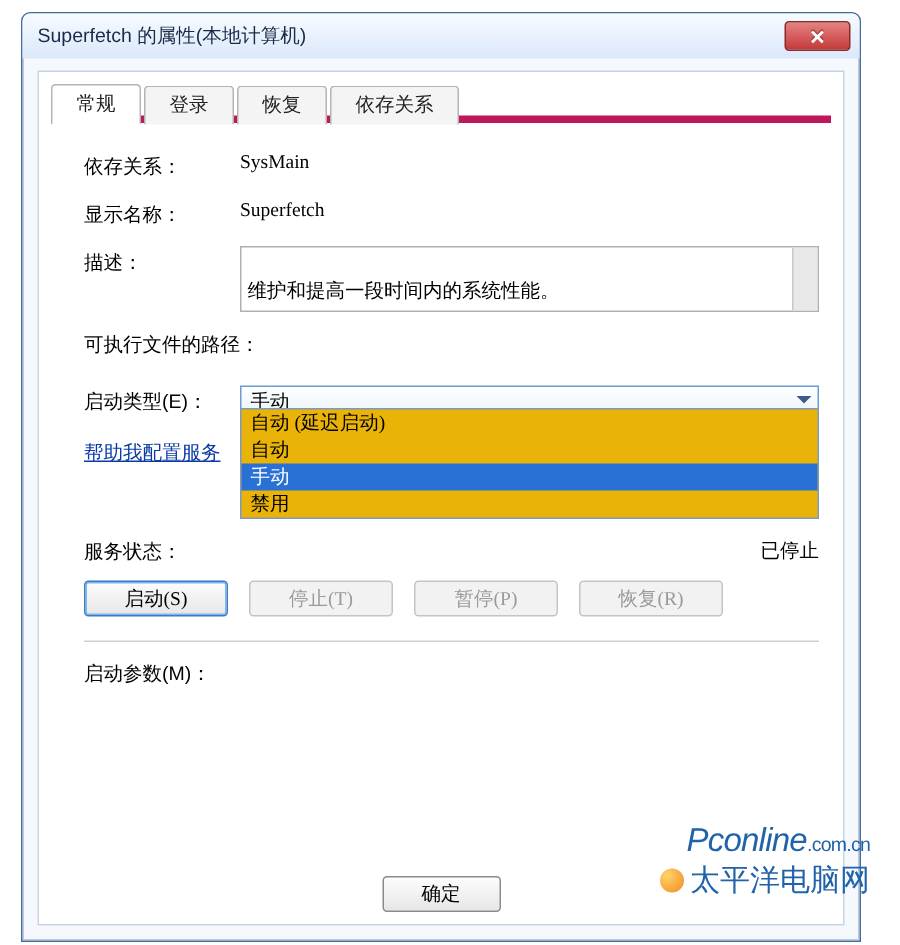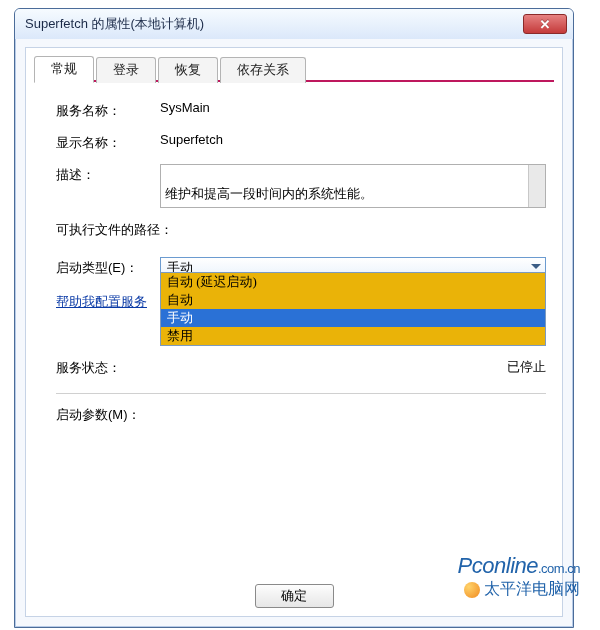--- a/index.html
+++ b/index.html
@@ -54,21 +54,21 @@
   }
   .client {
     position: absolute;
     left: 10px; right: 10px; top: 38px; bottom: 10px;
     background: #fff;
     border: 1px solid #c6d3e6;
   }
   .tabs {
     margin: 8px 8px 0 8px;
     height: 26px;
-    border-bottom: 2px solid #be185d;
+    border-bottom: 5px solid #be185d;
     display: flex;
     gap: 2px;
     position: relative;
   }
   .tab {
     height: 26px;
     padding: 3px 16px 0 16px;
     border: 1px solid #b4b4b4;
     border-bottom: none;
     border-radius: 3px 3px 0 0;
@@ -92,21 +92,21 @@
     display: flex;
     margin: 6px 0 12px 0;
     align-items: flex-start;
   }
   .lbl {
     width: 104px;
     padding-top: 2px;
   }
   .val {
     flex: 1;
-    font-family: Liberation Sans, sans-serif;
+    font-family: Liberation Serif, serif;
   }
   .desc-box {
     flex: 1;
     height: 44px;
     border: 1px solid #b0b0b0;
     padding: 20px 4px;
     font-family: SimSun, serif;
     background: #fff;
     position: relative;
     overflow: hidden;
@@ -242,21 +242,21 @@
   }
   .wm-line1 {
     font-family: "Arial", sans-serif;
     font-size: 22px;
     color: #2163aa;
     font-style: italic;
     letter-spacing: -0.5px;
   }
   .wm-line1 .small { font-size: 13px; font-style: normal; }
   .wm-line2 {
-    font-size: 16px;
+    font-size: 20px;
     color: #2163aa;
     display: flex;
     align-items: center;
     justify-content: flex-end;
     gap: 4px;
   }
   .wm-icon {
     width: 16px; height: 16px;
     border-radius: 50%;
     background: radial-gradient(circle at 30% 30%, #ffd36b, #f08a1f);
@@ -278,21 +278,21 @@
     <div class="tabs">
       <div class="tab active">常规</div>
       <div class="tab">登录</div>
       <div class="tab">恢复</div>
       <div class="tab">依存关系</div>
     </div>
 
     <div class="form">
 
       <div class="row">
-        <div class="lbl">服务名称：</div>
+        <div class="lbl">依存关系：</div>
         <div class="val">SysMain</div>
       </div>
 
       <div class="row">
         <div class="lbl">显示名称：</div>
         <div class="val">Superfetch</div>
       </div>
 
       <div class="row">
         <div class="lbl">描述：</div>
@@ -323,20 +323,26 @@
         </div>
       </div>
 
       <a class="link">帮助我配置服务</a>
 
       <div class="status-row">
         <div class="lbl">服务状态：</div>
         <div>已停止</div>
       </div>
 
+      <div class="btn-row">
+        <div class="btn active">启动(S)</div>
+        <div class="btn disabled">停止(T)</div>
+        <div class="btn disabled">暂停(P)</div>
+        <div class="btn disabled">恢复(R)</div>
+      </div>
 
 
       <hr class="hr">
 
       <div class="row">
         <div class="lbl" style="width:110px">启动参数(M)：</div>
       </div>
 
     </div>
 

